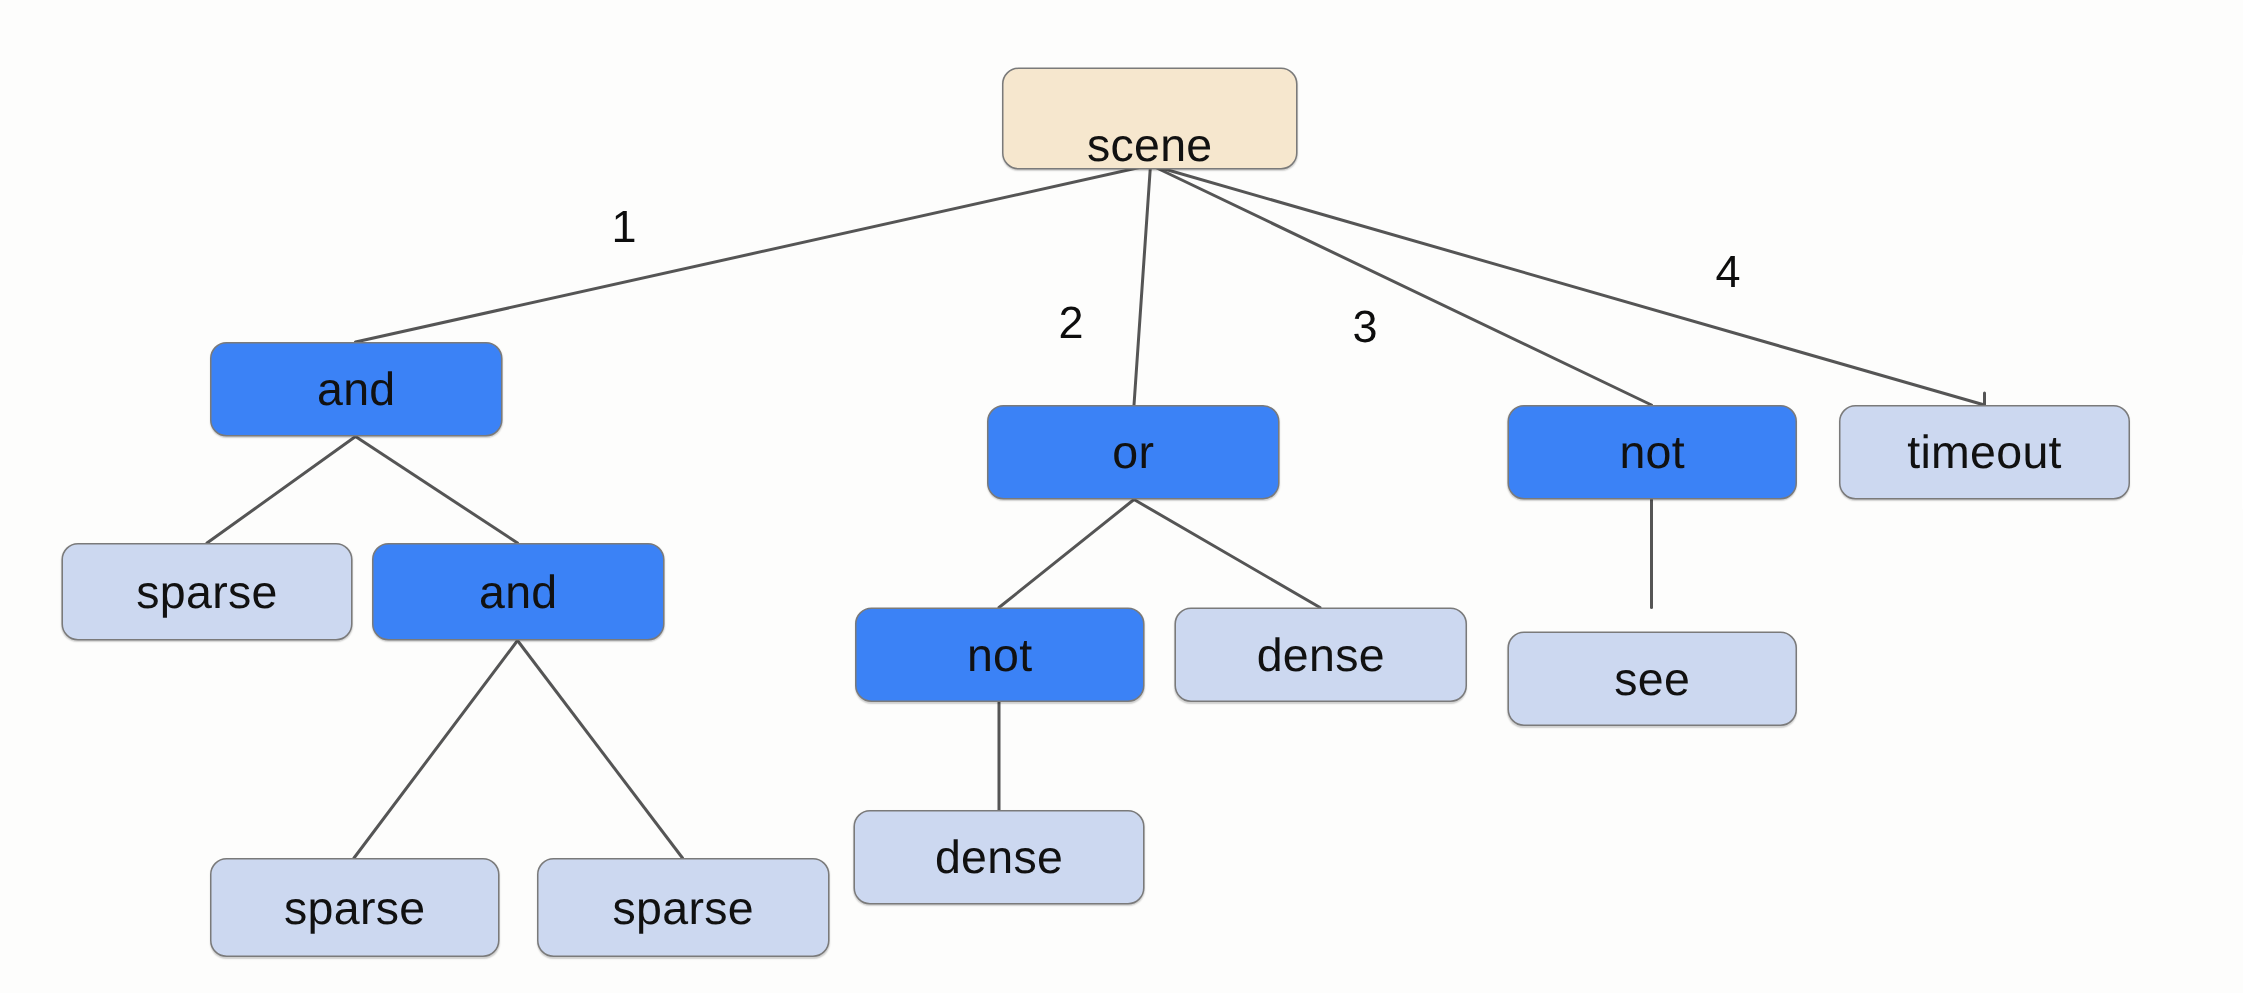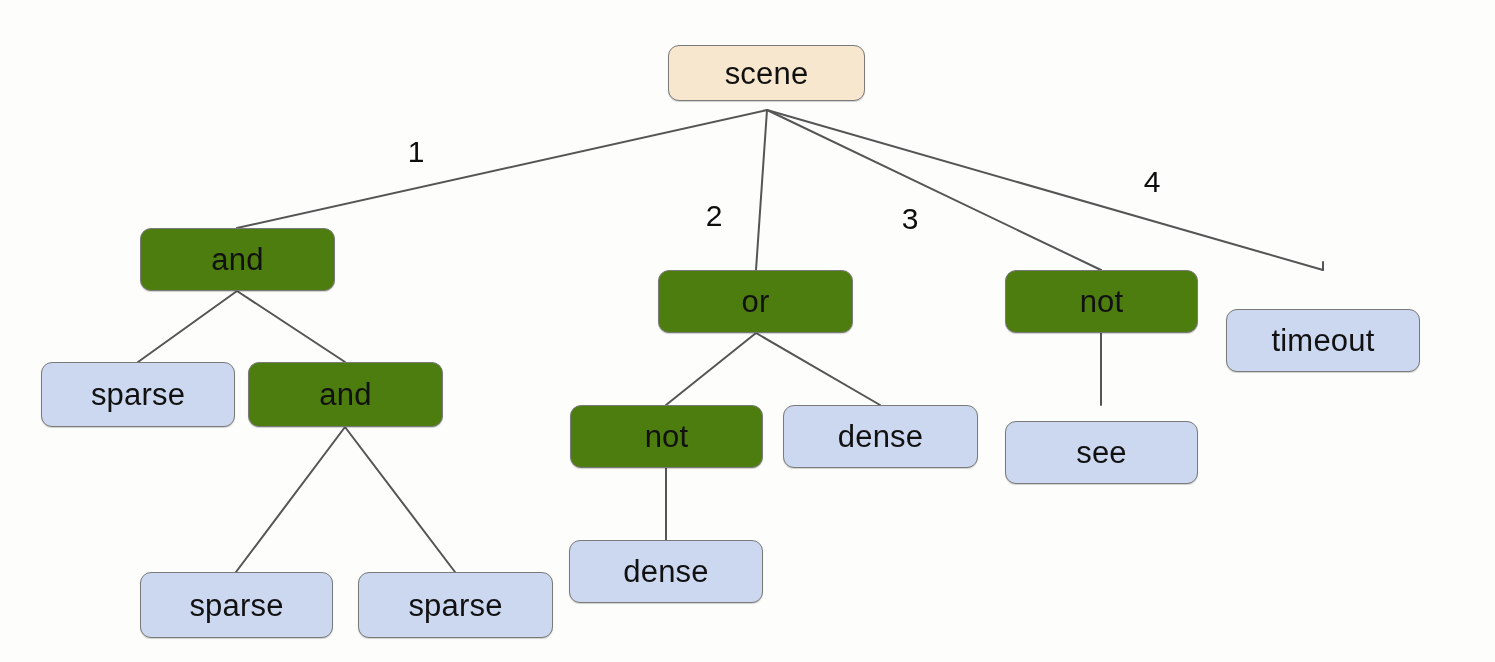--- a/index.html
+++ b/index.html
@@ -32,21 +32,21 @@
     border: 1.6px solid #7a7a7a;
     border-radius: 11px;
     font-size: 31px;
     color: #111111;
     letter-spacing: 0.2px;
     line-height: 1;
     white-space: nowrap;
     box-shadow: 0 1px 1px rgba(0,0,0,0.18);
   }
   .node-root   { background: #f6e7ce; }
-  .node-op     { background: #4d7c0f; }
+  .node-op     { background: #3b82f6; }
   .node-leaf   { background: #ccd8f0; }
   .edge-label {
     position: absolute;
     font-size: 30px;
     color: #0d0d0d;
     line-height: 1;
     white-space: nowrap;
     transform: translate(-50%, -50%);
   }
 </style>
@@ -63,33 +63,33 @@
       <line x1="237" y1="291" x2="345" y2="362" stroke="#555555" stroke-width="2" stroke-linecap="round"></line>
       <line x1="345" y1="427" x2="236" y2="572" stroke="#555555" stroke-width="2" stroke-linecap="round"></line>
       <line x1="345" y1="427" x2="455" y2="572" stroke="#555555" stroke-width="2" stroke-linecap="round"></line>
       <line x1="756" y1="333" x2="666" y2="405" stroke="#555555" stroke-width="2" stroke-linecap="round"></line>
       <line x1="756" y1="333" x2="880" y2="405" stroke="#555555" stroke-width="2" stroke-linecap="round"></line>
       <line x1="666" y1="468" x2="666" y2="540" stroke="#555555" stroke-width="2" stroke-linecap="round"></line>
       <line x1="1101" y1="333" x2="1101" y2="405" stroke="#555555" stroke-width="2" stroke-linecap="round"></line>
       <line x1="1323" y1="262" x2="1323" y2="270" stroke="#555555" stroke-width="2" stroke-linecap="round"></line>
     </svg>
   <div id="node-layer">
-      <div class="node node-root" style="left: 668px; top: 45px; width: 197px; height: 56px;">
+      <div class="node node-root" style="left: 668px; top: 45px; width: 197px; height: 68px; align-items: flex-end;">
         <span>scene</span>
       </div>
       <div class="node node-op" style="left: 140px; top: 228px; width: 195px; height: 63px;">
         <span>and</span>
       </div>
       <div class="node node-op" style="left: 658px; top: 270px; width: 195px; height: 63px;">
         <span>or</span>
       </div>
       <div class="node node-op" style="left: 1005px; top: 270px; width: 193px; height: 63px;">
         <span>not</span>
       </div>
-      <div class="node node-leaf" style="left: 1226px; top: 270px; width: 194px; height: 63px; margin-top: 39px;">
+      <div class="node node-leaf" style="left: 1226px; top: 270px; width: 194px; height: 63px;">
         <span>timeout</span>
       </div>
       <div class="node node-leaf" style="left: 41px; top: 362px; width: 194px; height: 65px;">
         <span>sparse</span>
       </div>
       <div class="node node-op" style="left: 248px; top: 362px; width: 195px; height: 65px;">
         <span>and</span>
       </div>
       <div class="node node-op" style="left: 570px; top: 405px; width: 193px; height: 63px;">
         <span>not</span>

